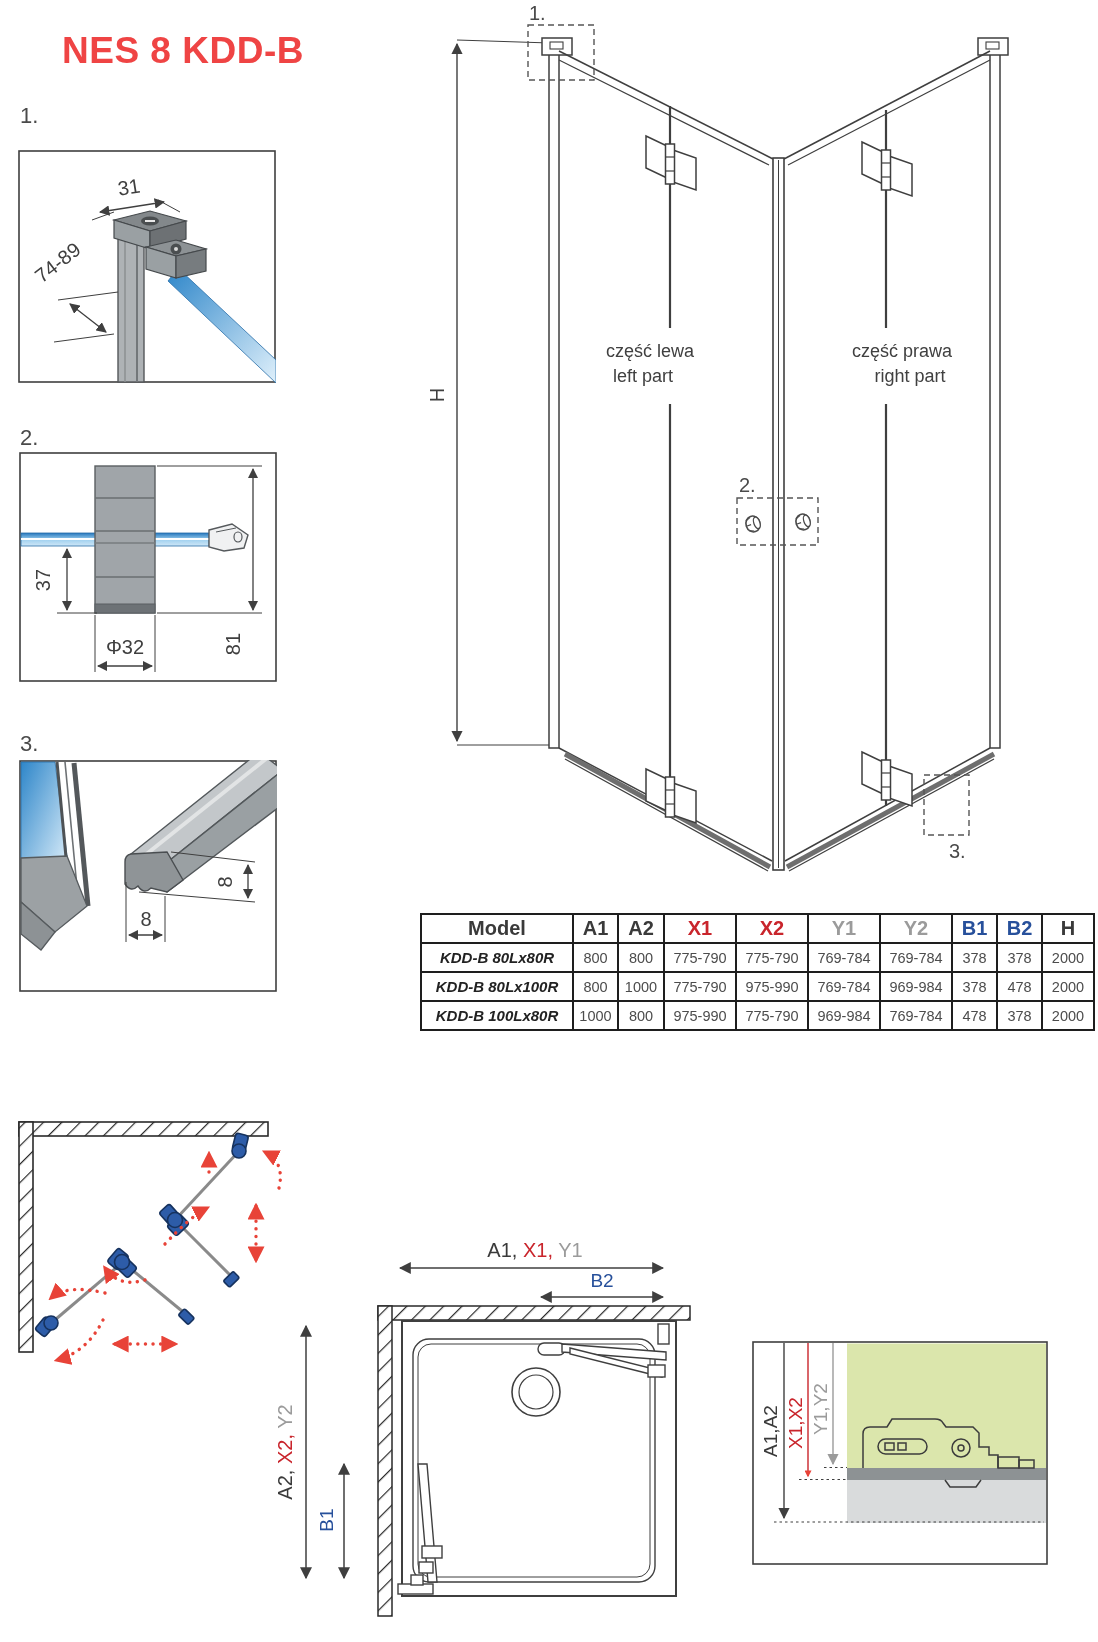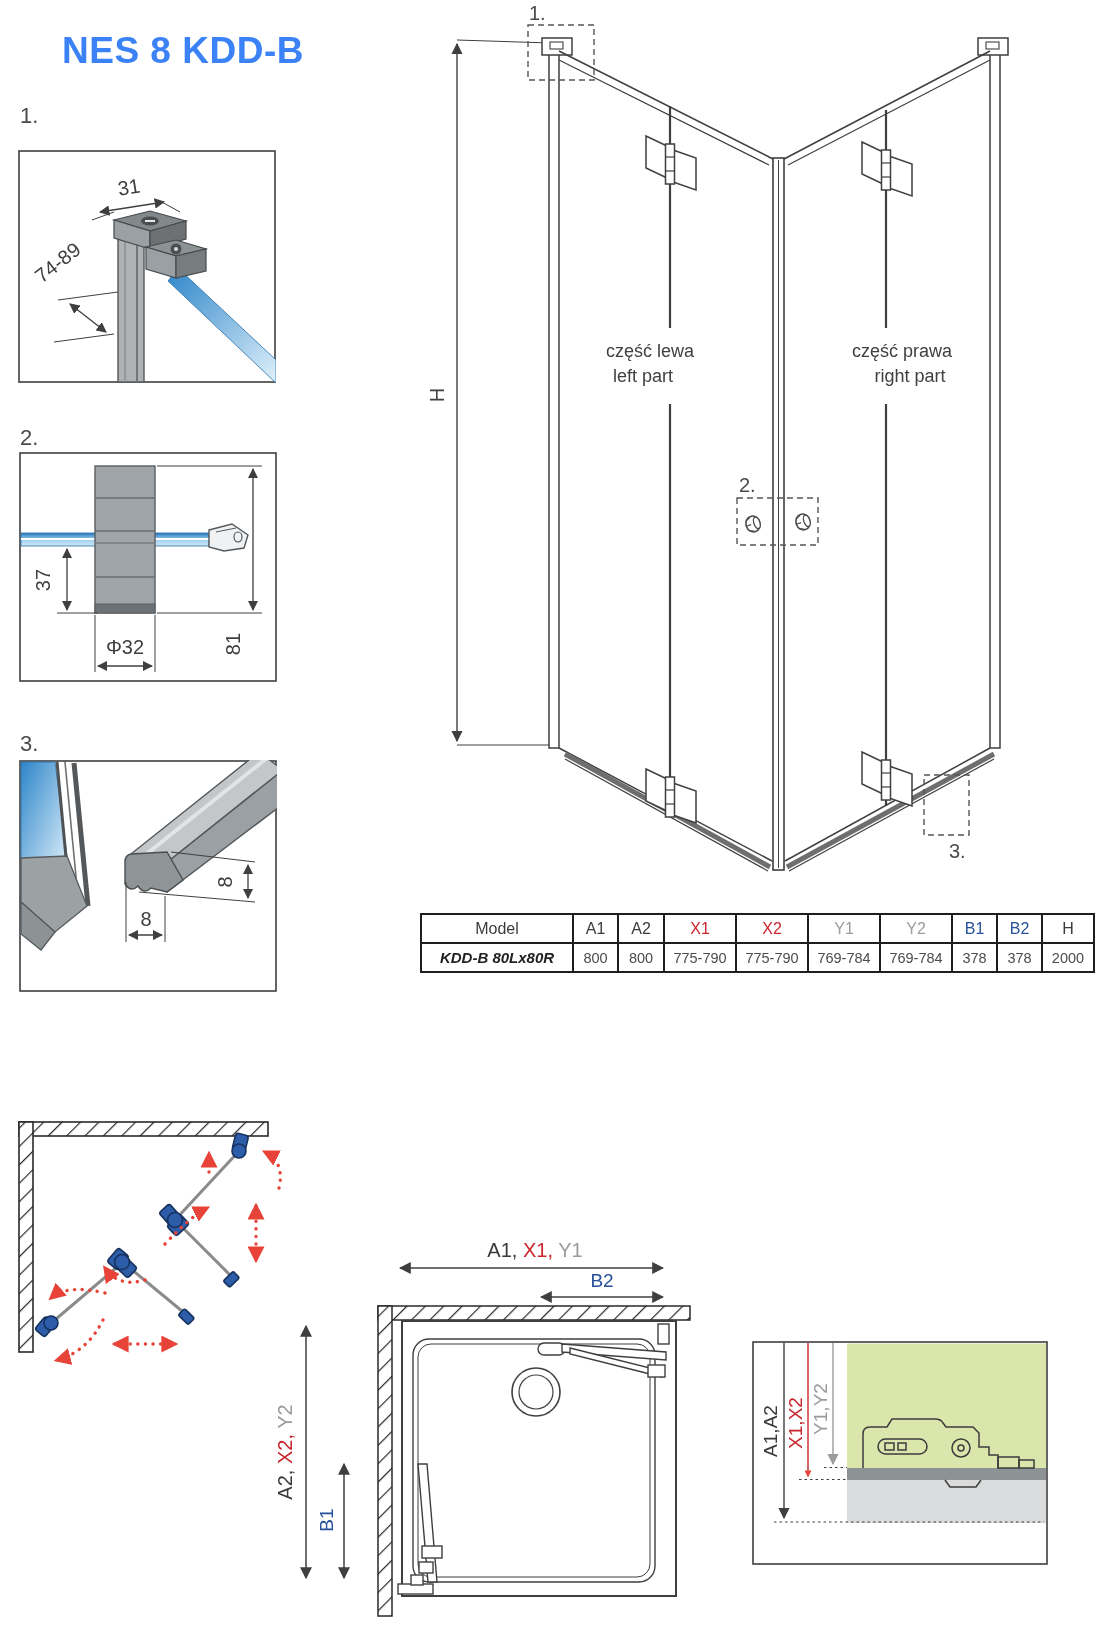--- a/index.html
+++ b/index.html
@@ -1,36 +1,36 @@
 <!DOCTYPE html>
 <html><head>
 <meta charset="utf-8">
 <style>
   * { margin:0; padding:0; box-sizing:border-box; }
   html,body { background:#ffffff; }
   body { font-family:"Liberation Sans", sans-serif; color:#3a3a3a; }
   #page { position:relative; width:1098px; height:1642px; background:#fff; overflow:hidden; }
 
   .abs { position:absolute; }
-  .page-title { left:62px; top:30px; font-size:37px; font-weight:bold; color:#3b82f6; letter-spacing:.5px; }
+  .page-title { left:62px; top:30px; font-size:37px; font-weight:bold; color:#ef4444; letter-spacing:.5px; }
   .detail-num { font-size:22px; color:#4a4a4a; }
 
   svg text { font-family:"Liberation Sans", sans-serif; fill:#3f3f3f; }
   .dimtxt { font-size:20px; }
   .marktxt { font-size:20px; fill:#4a4a4a; }
   .parttxt { font-size:18px; fill:#404040; }
 
   .c-dark { color:#3a3a3a; fill:#3a3a3a; }
   .c-red  { color:#c9252c; fill:#c9252c; }
   .c-gray { color:#9b9b9b; fill:#9b9b9b; }
   .c-blue { color:#27509b; fill:#27509b; }
 
   table.size-table { position:absolute; left:420px; top:913px; border-collapse:collapse; background:#fff; table-layout:fixed; }
   .size-table th, .size-table td { border:2px solid #1e1e1e; text-align:center; vertical-align:middle; height:29px; padding:0 2px; overflow:hidden; white-space:nowrap; }
-  .size-table th { font-size:16px; font-weight:normal; }
+  .size-table th { font-size:20px; font-weight:bold; }
   .size-table td { font-size:14.5px; color:#4c4c4c; }
   .size-table td.model { font-weight:bold; font-style:italic; color:#222; font-size:15px; }
 </style>
 </head>
 <body>
 
 <div id="page">
 
   <svg width="0" height="0" style="position:absolute" aria-hidden="true">
     <defs>
@@ -276,20 +276,44 @@
           <td>800</td>
           <td>800</td>
           <td>775-790</td>
           <td>775-790</td>
           <td>769-784</td>
           <td>769-784</td>
           <td>378</td>
           <td>378</td>
           <td>2000</td>
         </tr>
+        <tr>
+          <td class="model">KDD-B 80Lx100R</td>
+          <td>800</td>
+          <td>1000</td>
+          <td>775-790</td>
+          <td>975-990</td>
+          <td>769-784</td>
+          <td>969-984</td>
+          <td>378</td>
+          <td>478</td>
+          <td>2000</td>
+        </tr>
+        <tr>
+          <td class="model">KDD-B 100Lx80R</td>
+          <td>1000</td>
+          <td>800</td>
+          <td>975-990</td>
+          <td>775-790</td>
+          <td>969-984</td>
+          <td>769-784</td>
+          <td>478</td>
+          <td>378</td>
+          <td>2000</td>
+        </tr>
       </tbody>
   </table>
 
   <svg class="abs" style="left:15px;top:1058px;" width="268" height="320" viewBox="0 0 268 320">
     <g>
       <rect x="4" y="64" width="249" height="14" fill="url(#hatch)" stroke="#2a2a2a" stroke-width="1.6"></rect>
       <rect x="4" y="64" width="14" height="230" fill="url(#hatch)" stroke="#2a2a2a" stroke-width="1.6"></rect>
     </g>
     <g>
       <line x1="225" y1="92" x2="160" y2="162" stroke="#8a8a8a" stroke-width="3"></line>

